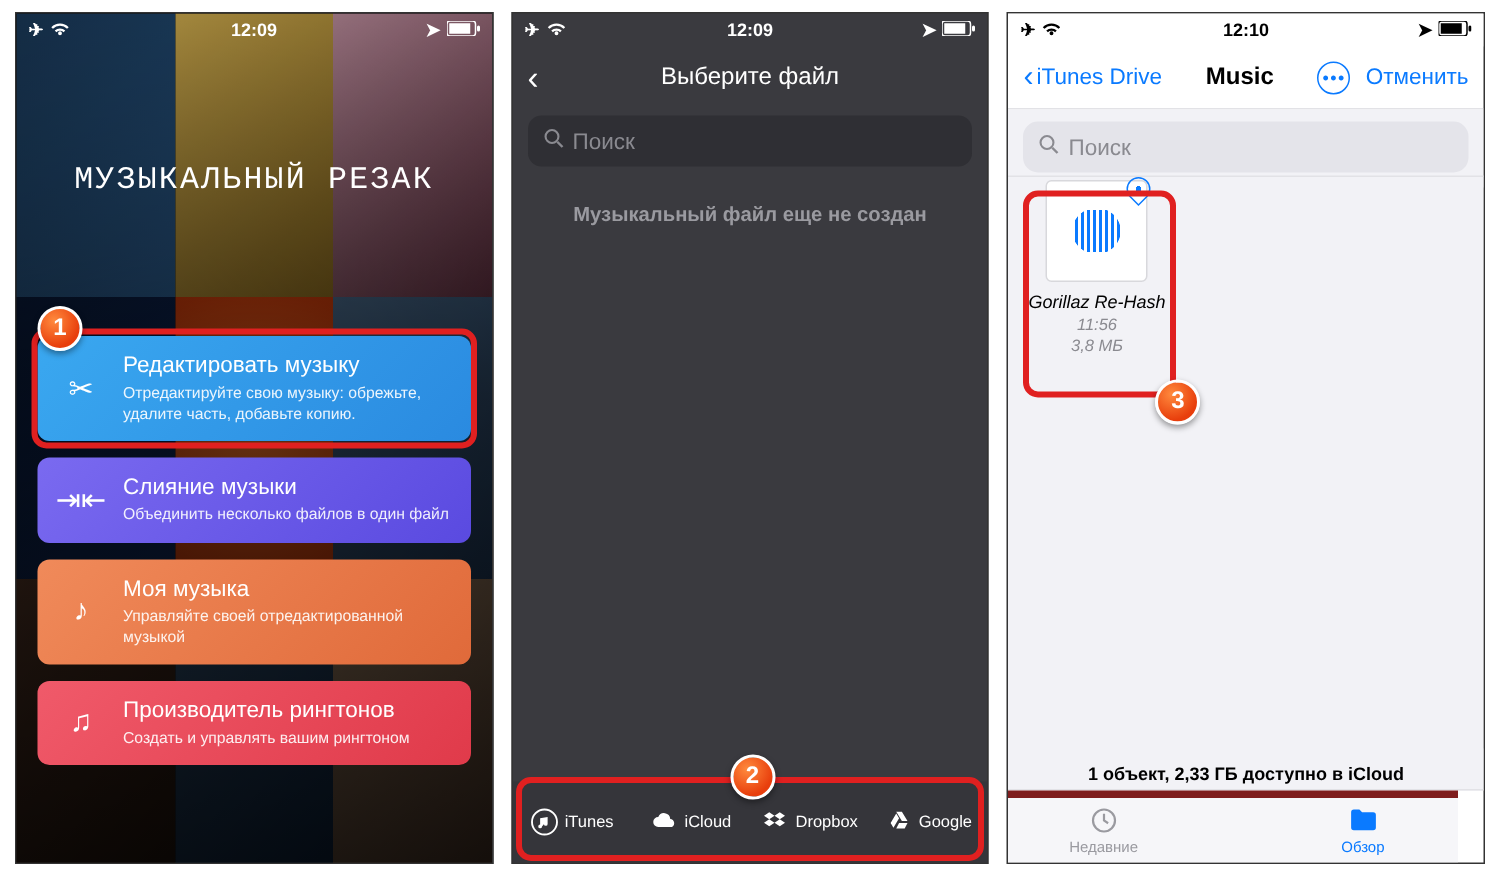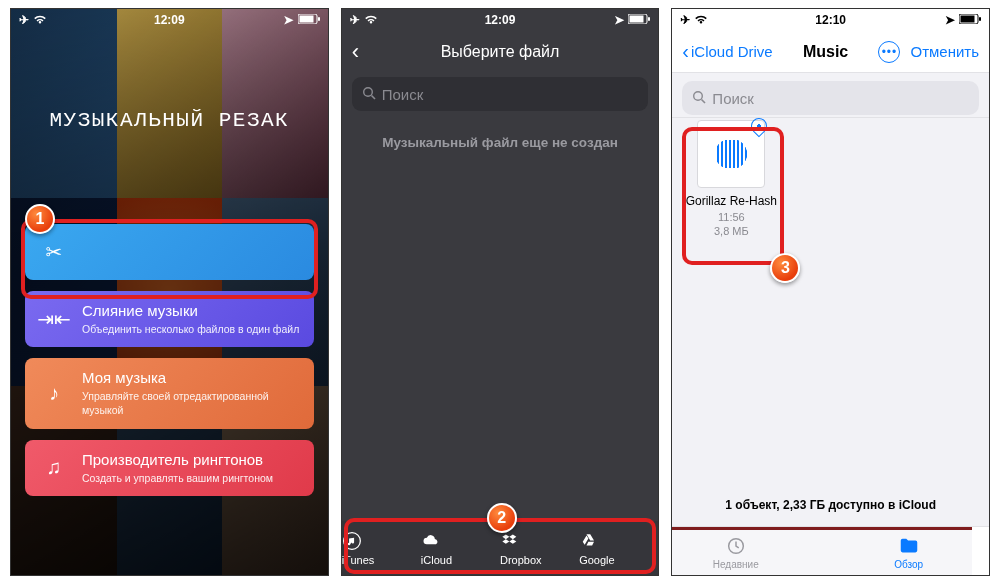--- a/index.html
+++ b/index.html
@@ -148,22 +148,22 @@
   }
   .s2-bar {
     position: absolute;
     left: 0; right: 0; bottom: 0;
     height: 54px;
     display: flex;
     background: #35353a;
   }
   .s2-bar-item {
     flex: 1;
-    display: flex; flex-direction: column;
-    justify-content: center;
+    display: flex; flex-direction: row;
+    align-items: center; justify-content: center;
     color: #fff;
     gap: 3px;
     font-size: 11px;
   }
   .s2-bar-item svg { width: 20px; height: 20px; fill: #fff; }
 
   
   .s3 { background: #fff; }
   .s3-nav {
     height: 42px;
@@ -196,20 +196,21 @@
   .s3-body {
     background: #f2f2f6;
     position: absolute;
     top: 108px; bottom: 48px; left: 0; right: 0;
     padding: 2px 12px;
     border-top: 1px solid #e2e2e6;
   }
   .file {
     width: 94px;
     text-align: center;
+    font-style: italic;
   }
   .file-thumb {
     width: 68px; height: 68px;
     background: #fff;
     border: 1px solid #d8d8dc;
     border-radius: 4px;
     margin: 0 auto 6px;
     position: relative;
     display:flex; align-items:center; justify-content:center;
   }
@@ -232,29 +233,29 @@
   .file-name { font-size: 12px; color: #000; line-height: 1.25; }
   .file-meta { font-size: 11px; color: #8a8a90; margin-top: 2px; }
 
   .s3-status {
     position: absolute;
     left: 0; right: 0; bottom: 48px;
     text-align: center;
     font-size: 12px;
     color: #000;
     font-weight: 600;
-    padding: 10px 0 14px;
+    padding: 10px 0 3px;
     background: #f2f2f6;
     border-bottom: 1px solid #e2e2e6;
   }
   .s3-tabbar {
     position: absolute; left: 0; right: 17px; bottom: 0;
     height: 48px;
     background: #f6f6f9;
-    border-top: 3px solid #7f1d1d;
+    border-top: 5px solid #7f1d1d;
     display: flex;
     gap: 46px;
   }
   .s3-tab {
     flex: 1; display: flex; flex-direction: column;
     align-items: center; justify-content: center;
     font-size: 10px; gap: 2px;
   }
   .s3-tab.inactive { color: #9a9aa0; }
   .s3-tab.active { color: #0a7aff; }
@@ -297,20 +298,24 @@
           </svg>
       </span>
     </div>
   </div>
 
   <div class="s1-title">МУЗЫКАЛЬНЫЙ РЕЗАК</div>
 
   <div class="s1-cards">
     <div class="card c-blue">
       <div class="card-icon">✂</div>
+      <div class="card-text">
+        <div class="card-title">Редактировать музыку</div>
+        <div class="card-sub">Отредактируйте свою музыку: обрежьте, удалите часть, добавьте копию.</div>
+      </div>
     </div>
     <div class="card c-purple">
       <div class="card-icon">⇥⇤</div>
       <div class="card-text">
         <div class="card-title">Слияние музыки</div>
         <div class="card-sub">Объединить несколько файлов в один файл</div>
       </div>
     </div>
     <div class="card c-orange">
       <div class="card-icon">♪</div>
@@ -423,21 +428,21 @@
             <rect x="1.5" y="1.5" width="14" height="7" fill="#000"></rect>
             <rect x="20" y="3" width="2" height="4" rx="1" fill="#000"></rect>
           </svg>
       </span>
     </div>
   </div>
 
   <div class="s3-nav">
     <div class="s3-back">
       <span style="font-size:20px;">‹</span>
-      <span>iCloud Drive</span>
+      <span>iTunes Drive</span>
     </div>
     <div class="s3-title">Music</div>
     <div class="s3-right">
       <div class="s3-more">
         <span>•••</span>
       </div>
       <span>Отменить</span>
     </div>
   </div>
 

